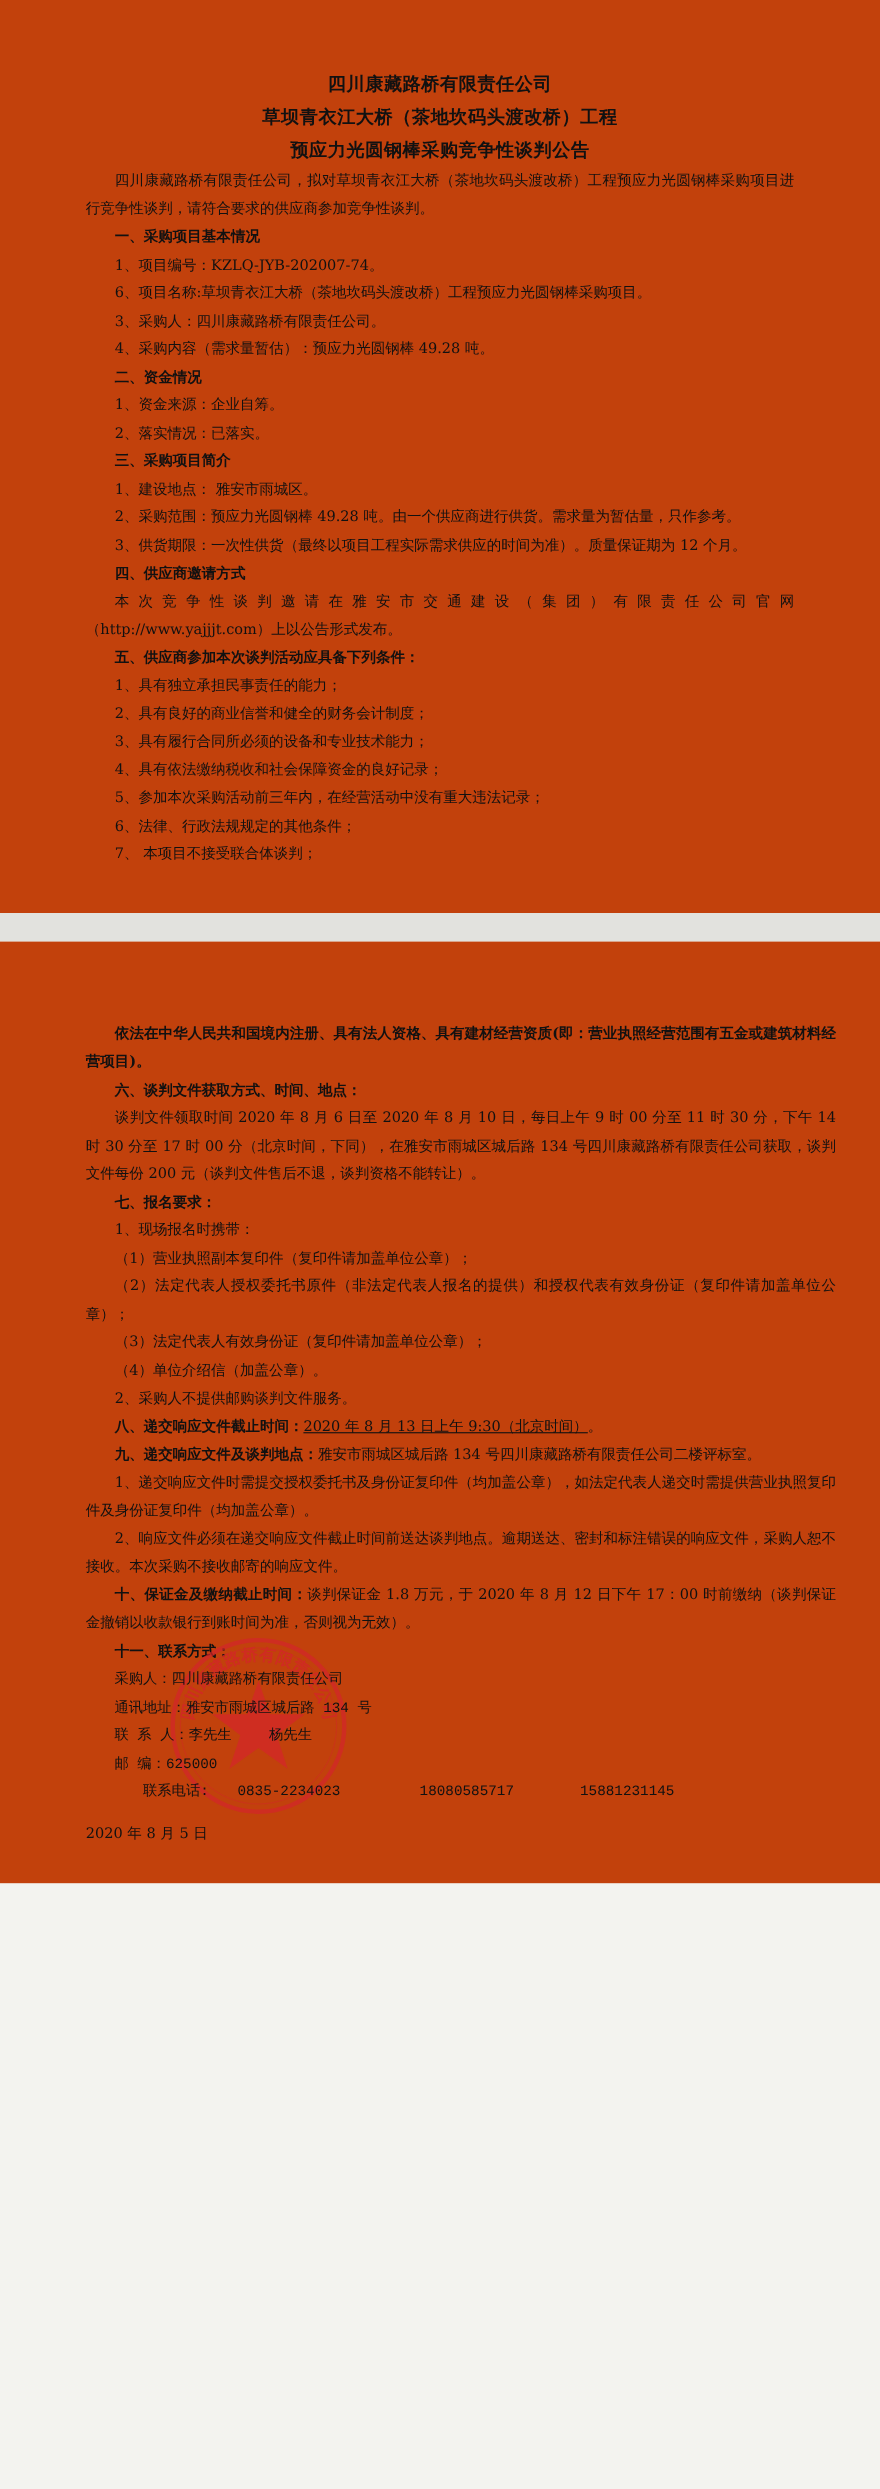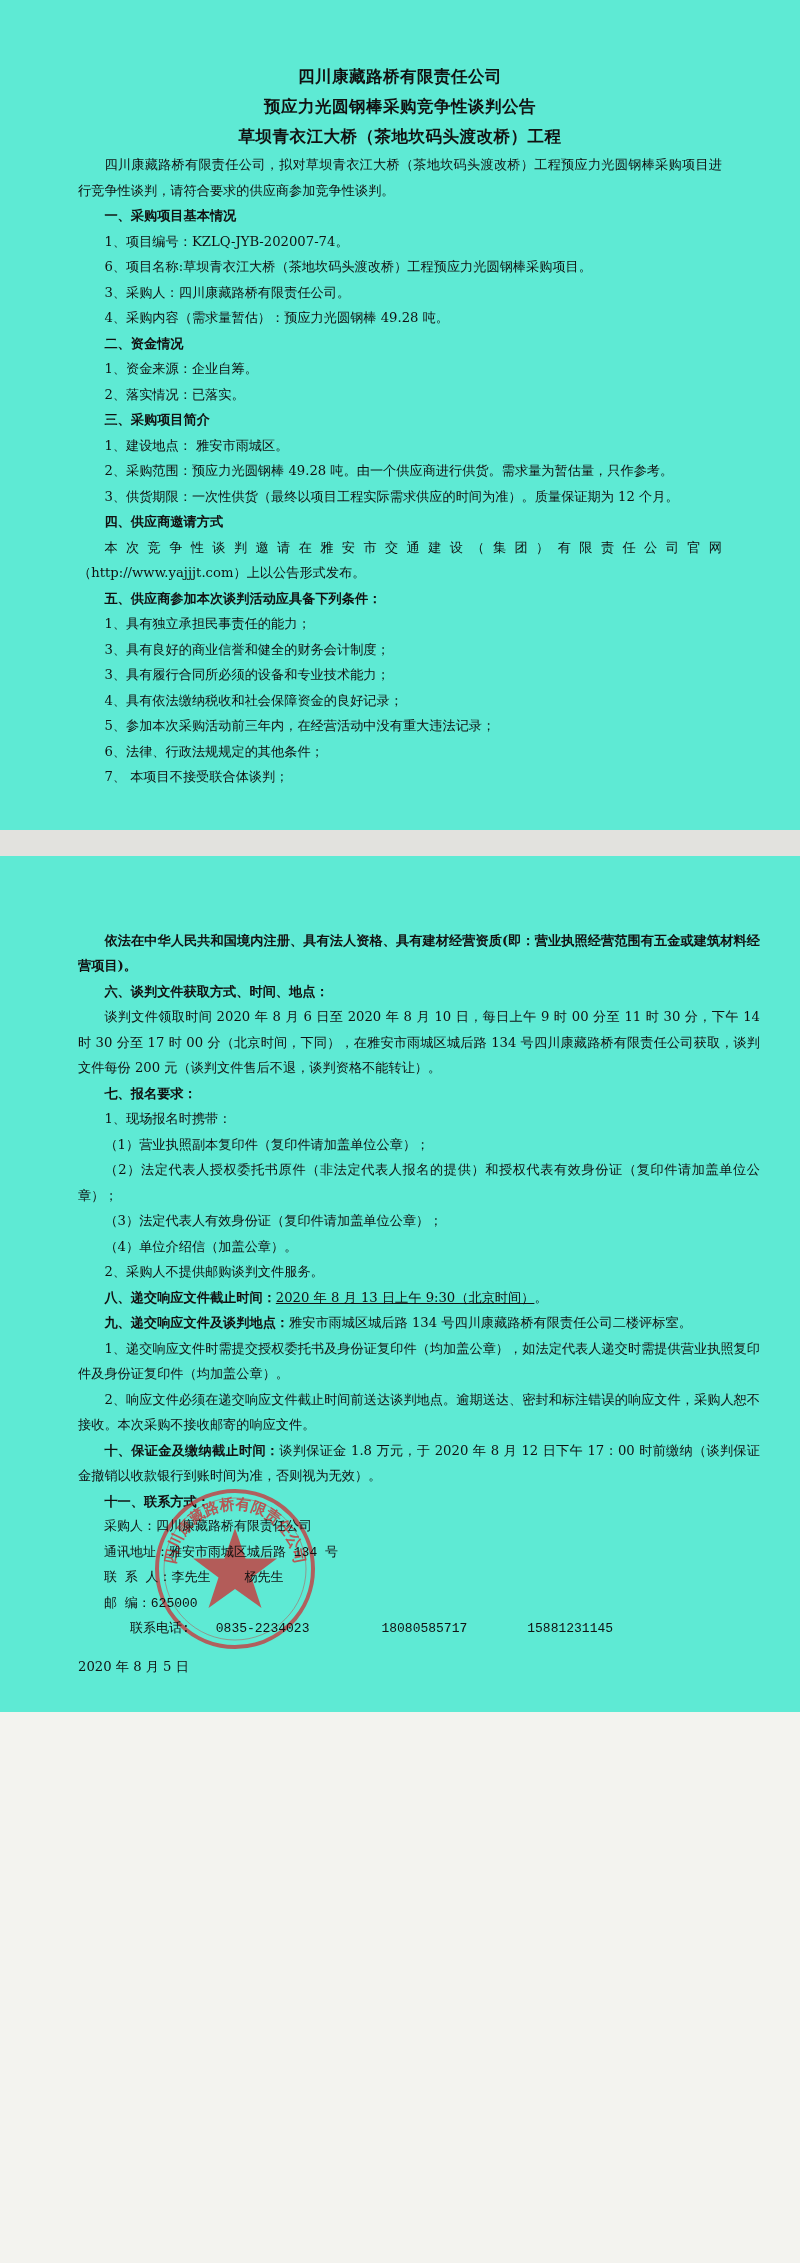--- a/index.html
+++ b/index.html
@@ -10,21 +10,21 @@
   body {
     font-family: "DejaVu Sans", "Liberation Sans", sans-serif;
   }
   #page {
     width: 800px;
     min-height: 2263px;
     position: relative;
     background: #f3f3ef;
   }
   .sheet {
-    background: #5eead4;
+    background: #c2410c;
     position: relative;
   }
   .sheet.one {
     padding: 62px 78px 40px 78px;
     min-height: 680px;
   }
   .gap {
     height: 26px;
     background: #e2e2de;
   }
@@ -99,22 +99,22 @@
 </style>
 </head>
 <body>
 
 <div id="page">
 
   <div class="sheet one">
 
     <div class="doc-title">
       <div>四川康藏路桥有限责任公司</div>
+      <div>草坝青衣江大桥（茶地坎码头渡改桥）工程</div>
       <div>预应力光圆钢棒采购竞争性谈判公告</div>
-      <div>草坝青衣江大桥（茶地坎码头渡改桥）工程</div>
     </div>
 
     <p class="body ind2 first-block">四川康藏路桥有限责任公司，拟对草坝青衣江大桥（茶地坎码头渡改桥）工程预应力光圆钢棒采购项目进行竞争性谈判，请符合要求的供应商参加竞争性谈判。</p>
 
     <p class="sect">一、采购项目基本情况</p>
     <p class="body ind2">1、项目编号：KZLQ-JYB-202007-74。</p>
     <p class="body ind2">6、项目名称:草坝青衣江大桥（茶地坎码头渡改桥）工程预应力光圆钢棒采购项目。</p>
     <p class="body ind2">3、采购人：四川康藏路桥有限责任公司。</p>
     <p class="body ind2">4、采购内容（需求量暂估）：预应力光圆钢棒 49.28 吨。</p>
 
@@ -125,21 +125,21 @@
     <p class="sect">三、采购项目简介</p>
     <p class="body ind2">1、建设地点： 雅安市雨城区。</p>
     <p class="body ind2">2、采购范围：预应力光圆钢棒 49.28 吨。由一个供应商进行供货。需求量为暂估量，只作参考。</p>
     <p class="body ind2">3、供货期限：一次性供货（最终以项目工程实际需求供应的时间为准）。质量保证期为 12 个月。</p>
 
     <p class="sect">四、供应商邀请方式</p>
     <p class="body ind2">本 次 竞 争 性 谈 判 邀 请 在 雅 安 市 交 通 建 设 （ 集 团 ） 有 限 责 任 公 司 官 网（http://www.yajjjt.com）上以公告形式发布。</p>
 
     <p class="sect">五、供应商参加本次谈判活动应具备下列条件：</p>
     <p class="body ind2">1、具有独立承担民事责任的能力；</p>
-    <p class="body ind2">3、具有良好的商业信誉和健全的财务会计制度；</p>
+    <p class="body ind2">2、具有良好的商业信誉和健全的财务会计制度；</p>
     <p class="body ind2">3、具有履行合同所必须的设备和专业技术能力；</p>
     <p class="body ind2">4、具有依法缴纳税收和社会保障资金的良好记录；</p>
     <p class="body ind2">5、参加本次采购活动前三年内，在经营活动中没有重大违法记录；</p>
     <p class="body ind2">6、法律、行政法规规定的其他条件；</p>
     <p class="body ind2">7、 本项目不接受联合体谈判；</p>
   </div>
 
   <div class="gap"></div>
 
   <div class="sheet two">

